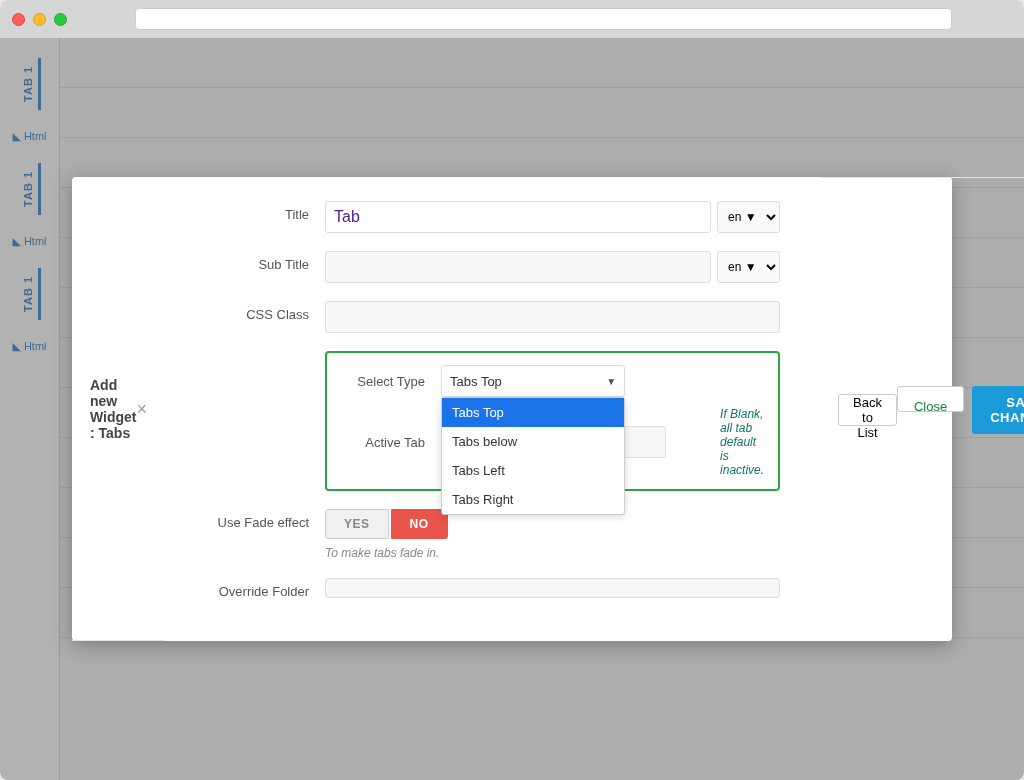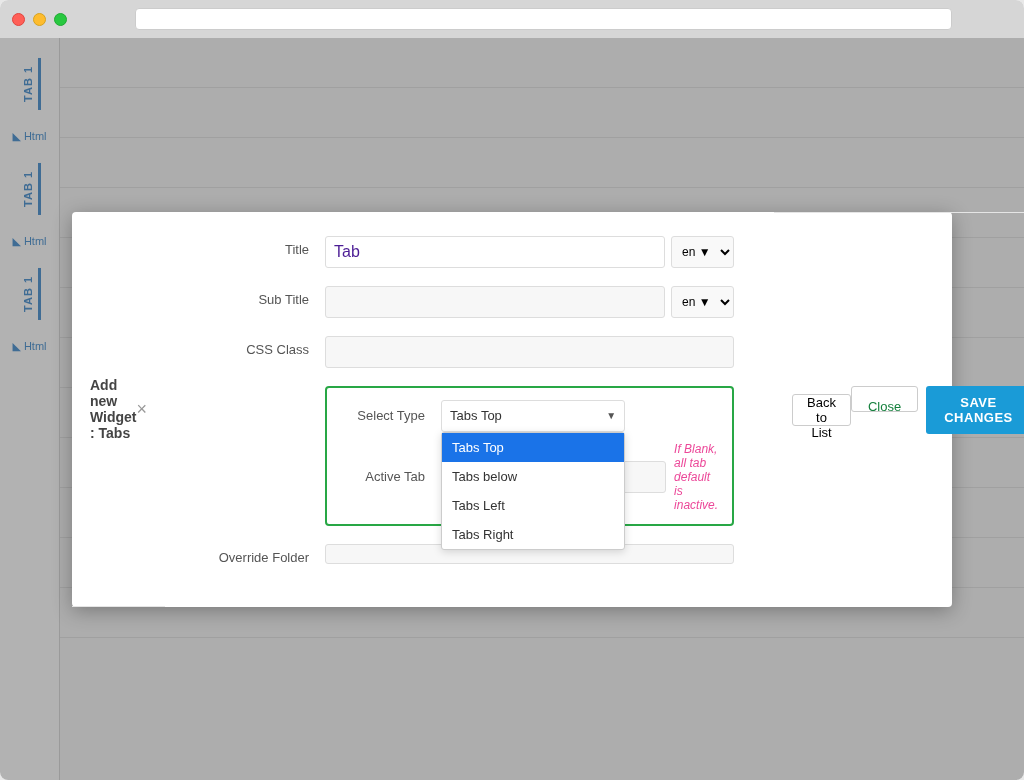--- a/index.html
+++ b/index.html
@@ -282,22 +282,23 @@
       flex-shrink: 0;
     }
     .active-tab-input-wrap {
       flex: 1;
       display: flex;
       align-items: center;
       gap: 8px;
     }
     .hint-text {
       font-size: 12px;
-      color: #ec4899;
+      color: #0f766e;
       font-style: italic;
+      margin-left: 46px;
     }
 
     
     .toggle-group {
       display: flex;
       gap: 2px;
     }
     .toggle-btn {
       height: 30px;
       padding: 0 18px;
@@ -480,20 +481,30 @@
                   <div class="active-tab-label">Active Tab</div>
                   <div class="active-tab-input-wrap">
                     <input class="form-input empty" type="text" value="" style="max-width: 340px;">
                     <span class="hint-text">If Blank, all tab default is inactive.</span>
                   </div>
                 </div>
               </div>
             </div>
           </div>
 
+          <div class="form-row">
+            <div class="form-label">Use Fade effect</div>
+            <div class="form-control-wrap" style="flex-direction:column; align-items:flex-start; gap:4px;">
+              <div class="toggle-group">
+                <button class="toggle-btn yes">YES</button>
+                <button class="toggle-btn no">NO</button>
+              </div>
+              <div class="sub-hint">To make tabs fade in.</div>
+            </div>
+          </div>
 
           <div class="form-row">
             <div class="form-label">Override Folder</div>
             <div class="form-control-wrap" style="flex-direction:column; align-items:flex-start; gap:4px;">
               <input class="form-input empty" type="text" value="" style="width: 100%; max-width: 620px;">
             </div>
           </div>
 
         </div>
 

